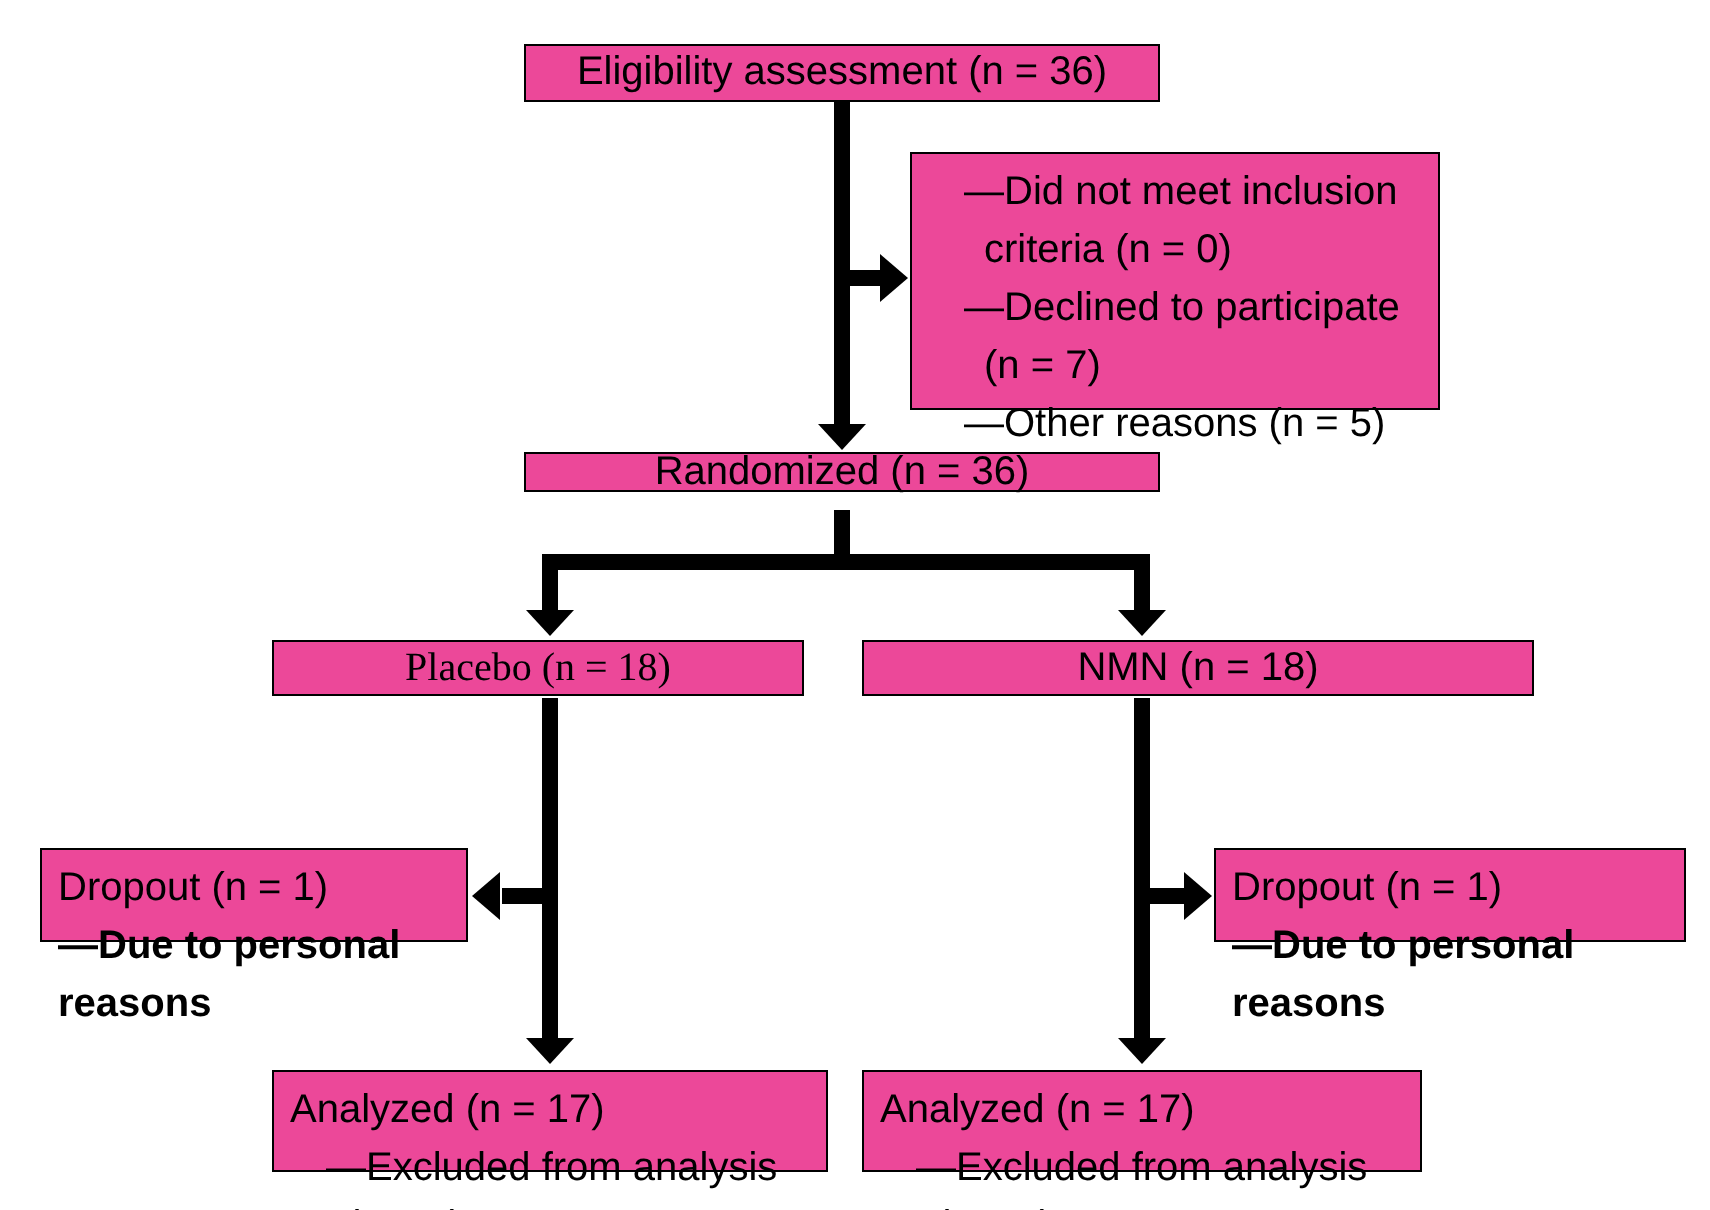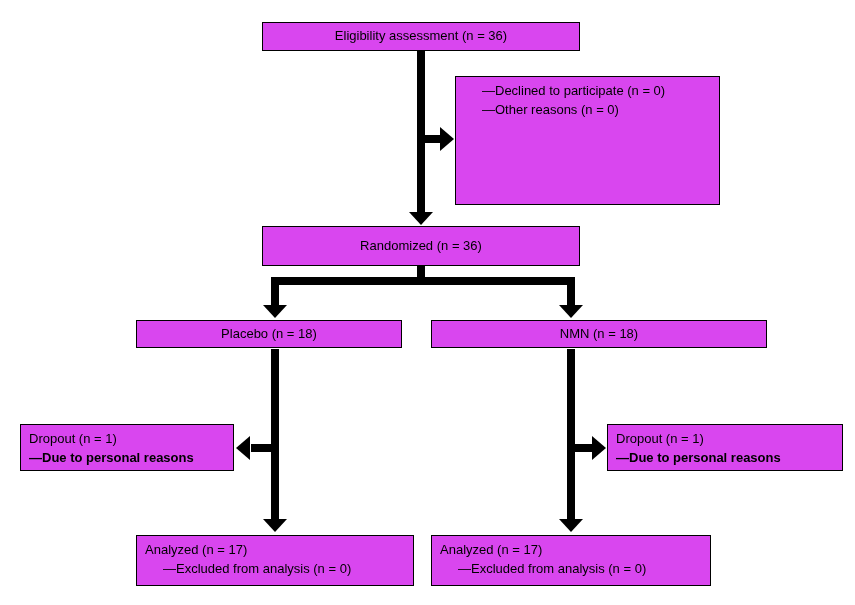--- a/index.html
+++ b/index.html
@@ -6,23 +6,23 @@
   html, body { background: #ffffff; }
   body {
     width: 855px; height: 605px; position: relative; overflow: hidden;
     font-family: "Liberation Sans", "DejaVu Sans", sans-serif;
     color: #000000;
   }
   .diagram { position: absolute; inset: 0; }
   .arrow-layer { position: absolute; left: 0; top: 0; pointer-events: none; }
   .node {
     position: absolute;
-    background: #d946ef;
+    background: #ec4899;
     border: 1.5px solid #000000;
-    font-size: 13px;
+    font-size: 20px;
     line-height: 1.45;
     color: #000000;
   }
   .node.center {
     display: flex; align-items: center; justify-content: center;
     text-align: center;
   }
   .node.listbox { padding: 5px 8px; }
   .node-title { }
   .node-item.indent { padding-left: 28px; text-indent: -10px; }
@@ -66,29 +66,30 @@
       <line x1="571" y1="448" x2="593" y2="448"></line>
       <polygon points="592,436 592,460 606,448" stroke="none"></polygon>
     </g>
   </svg>
 
   <div class="node center" style="left:262px; top:22px; width:318px; height:29px;">
     <span>Eligibility assessment (n = 36)</span>
   </div>
 
   <div class="node listbox" style="left:455px; top:76px; width:265px; height:129px;">
-    <div class="node-item indent">—Declined to participate (n = 0)</div>
-    <div class="node-item indent">—Other reasons (n = 0)</div>
+    <div class="node-item indent">—Did not meet inclusion criteria (n = 0)</div>
+    <div class="node-item indent">—Declined to participate (n = 7)</div>
+    <div class="node-item indent">—Other reasons (n = 5)</div>
   </div>
 
-  <div class="node center" style="left:262px; top:226px; width:318px; height:40px;">
+  <div class="node center" style="left:262px; top:226px; width:318px; height:20px;">
     <span>Randomized (n = 36)</span>
   </div>
 
-  <div class="node center" style="left:136px; top:320px; width:266px; height:28px;">
+  <div class="node center" style="left:136px; top:320px; width:266px; height:28px;font-family:Liberation Serif, serif;">
     <span>Placebo (n = 18)</span>
   </div>
 
   <div class="node center" style="left:431px; top:320px; width:336px; height:28px;">
     <span>NMN (n = 18)</span>
   </div>
 
   <div class="node listbox" style="left:20px; top:424px; width:214px; height:47px;">
     <div class="node-title">Dropout (n = 1)</div>
     <div class="node-item flush">—Due to personal reasons</div>

